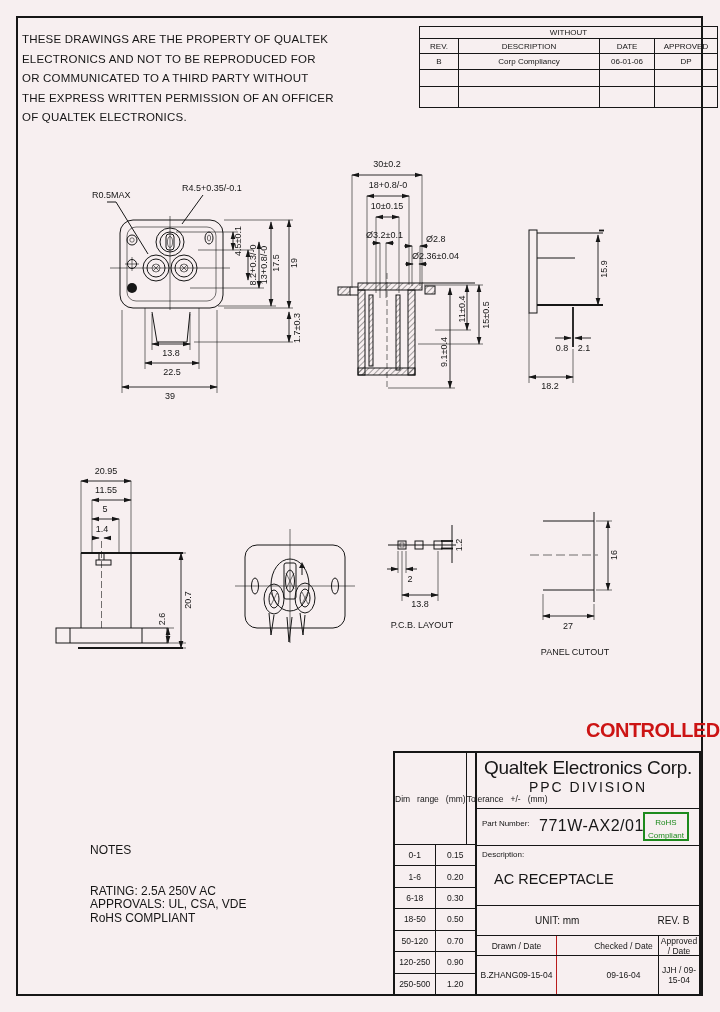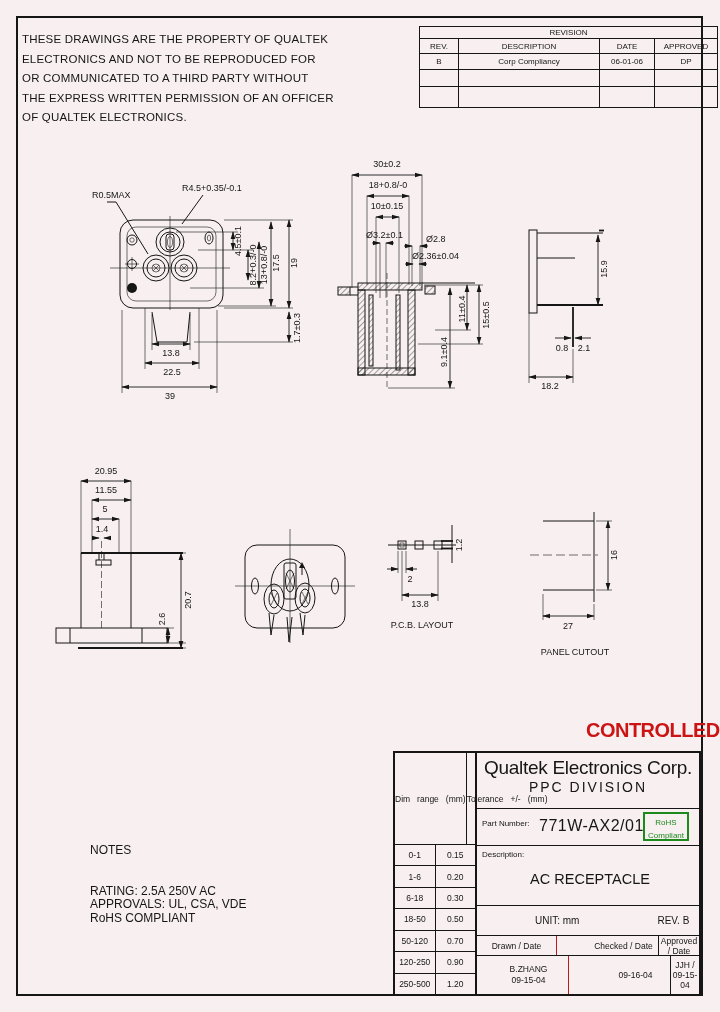--- a/index.html
+++ b/index.html
@@ -51,31 +51,31 @@
   .tb-company{height:56px;border-bottom:1px solid #161616;text-align:center;padding-top:4px;}
   .tb-name{font-size:19px;letter-spacing:-.3px;}
   .tb-div{font-size:14px;letter-spacing:2px;}
   .tb-pn{height:37px;border-bottom:1px solid #161616;position:relative;}
   .tb-pn .lab{position:absolute;left:5px;top:10px;font-size:8px;}
   .tb-pn .num{position:absolute;left:62px;top:8px;font-size:16px;letter-spacing:.5px;}
   .badge{position:absolute;right:10px;top:3px;width:46px;height:29px;border:2px solid #1d8a1d;
          color:#1d8a1d;font-size:8px;text-align:center;line-height:13px;padding-top:2px;}
   .tb-desc{height:60px;border-bottom:1px solid #161616;position:relative;}
   .tb-desc .lab{position:absolute;left:5px;top:4px;font-size:8px;}
-  .tb-desc .val{position:absolute;left:4px;right:0;top:25px;text-align:center;font-size:14.5px;}
+  .tb-desc .val{position:absolute;left:17px;right:0;top:25px;font-size:14.5px;}
   .tb-unit{height:30px;border-bottom:1px solid #161616;display:flex;align-items:center;font-size:10px;}
   .tb-unit .u{margin-left:58px;}
   .tb-unit .r{margin-left:78px;}
   .tb-sh{height:20px;border-bottom:1px solid #161616;display:flex;font-size:8.5px;}
   .tb-sh div,.tb-sv div{display:flex;align-items:center;justify-content:center;text-align:center;}
   .c-drawn{width:80px;border-right:1px solid #b91c1c;}
   .c-chk{width:70px;border-right:1px solid #161616;margin-left:32px;}
   .c-app{flex:1;}
   .tb-sv{flex:1;display:flex;font-size:8.5px;}
-  .tb-sv .c-drawn{flex-direction:column;line-height:11px;margin-left:12px;}
+  .tb-sv .c-drawn{line-height:11px;}
 </style>
 </head>
 <body>
 
 <svg width="0" height="0">
   <defs>
     <marker id="ar" viewBox="0 0 10 6" refX="9" refY="3" markerWidth="9" markerHeight="6" orient="auto-start-reverse">
         <path d="M0,0L10,3L0,6z" fill="#161616"></path>
       </marker>
     <pattern id="hB" width="4" height="4" patternUnits="userSpaceOnUse" patternTransform="rotate(45)">
@@ -90,21 +90,21 @@
   <div>THESE DRAWINGS ARE THE PROPERTY OF QUALTEK</div>
   <div>ELECTRONICS AND NOT TO BE REPRODUCED FOR</div>
   <div>OR COMMUNICATED TO A THIRD PARTY WITHOUT</div>
   <div>THE EXPRESS WRITTEN PERMISSION OF AN OFFICER</div>
   <div>OF QUALTEK ELECTRONICS.</div>
 </div>
 
 <table class="rev">
   <tbody>
       <tr class="ttl">
-        <td colspan="4">REVISION</td>
+        <td colspan="4">WITHOUT</td>
       </tr>
   <tr class="hdr">
     <td class="w-rev">REV.</td>
     <td class="w-desc">DESCRIPTION</td>
     <td class="w-date">DATE</td>
     <td class="w-app">APPROVED</td>
   </tr>
   <tr class="r1">
     <td>B</td>
     <td class="dl">Corp Compliancy</td>

